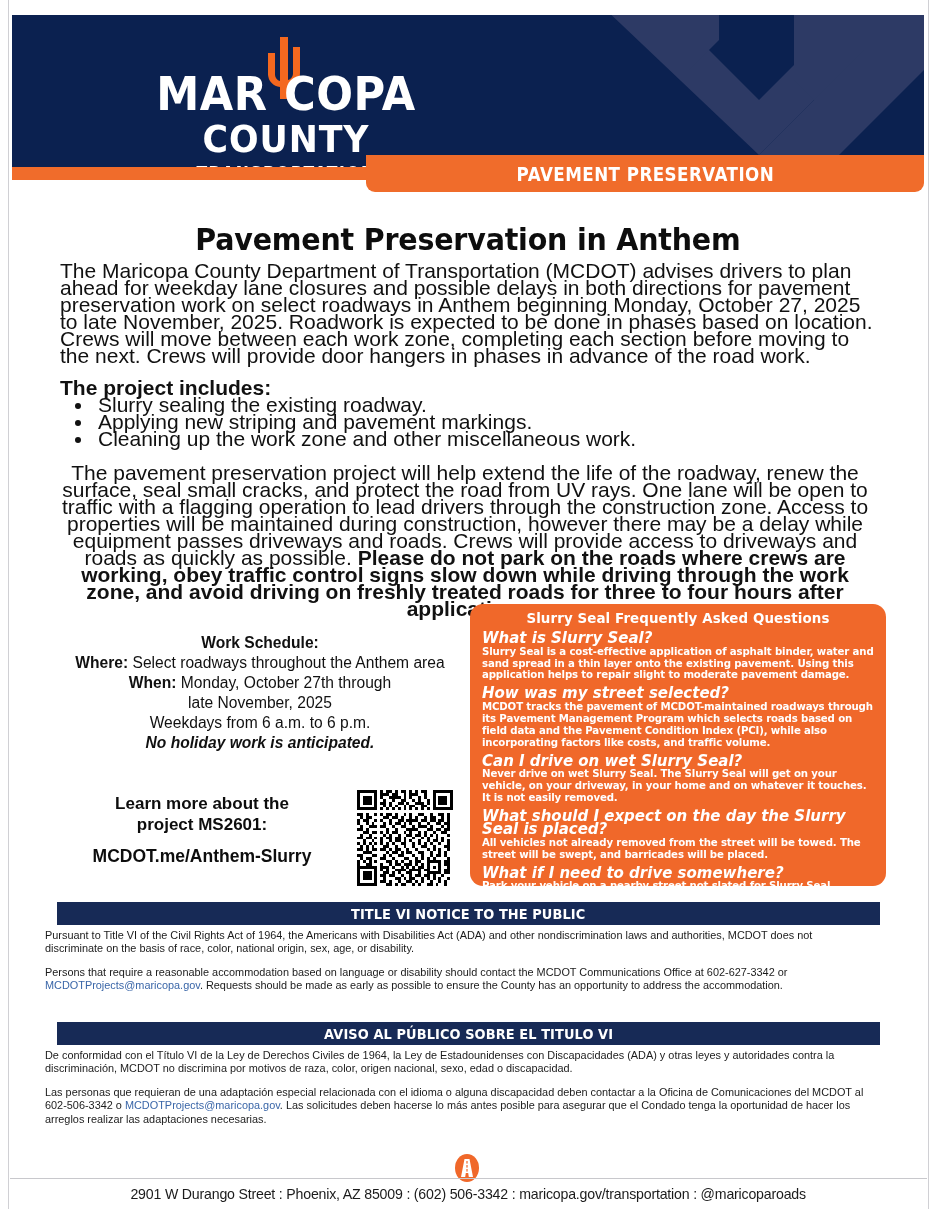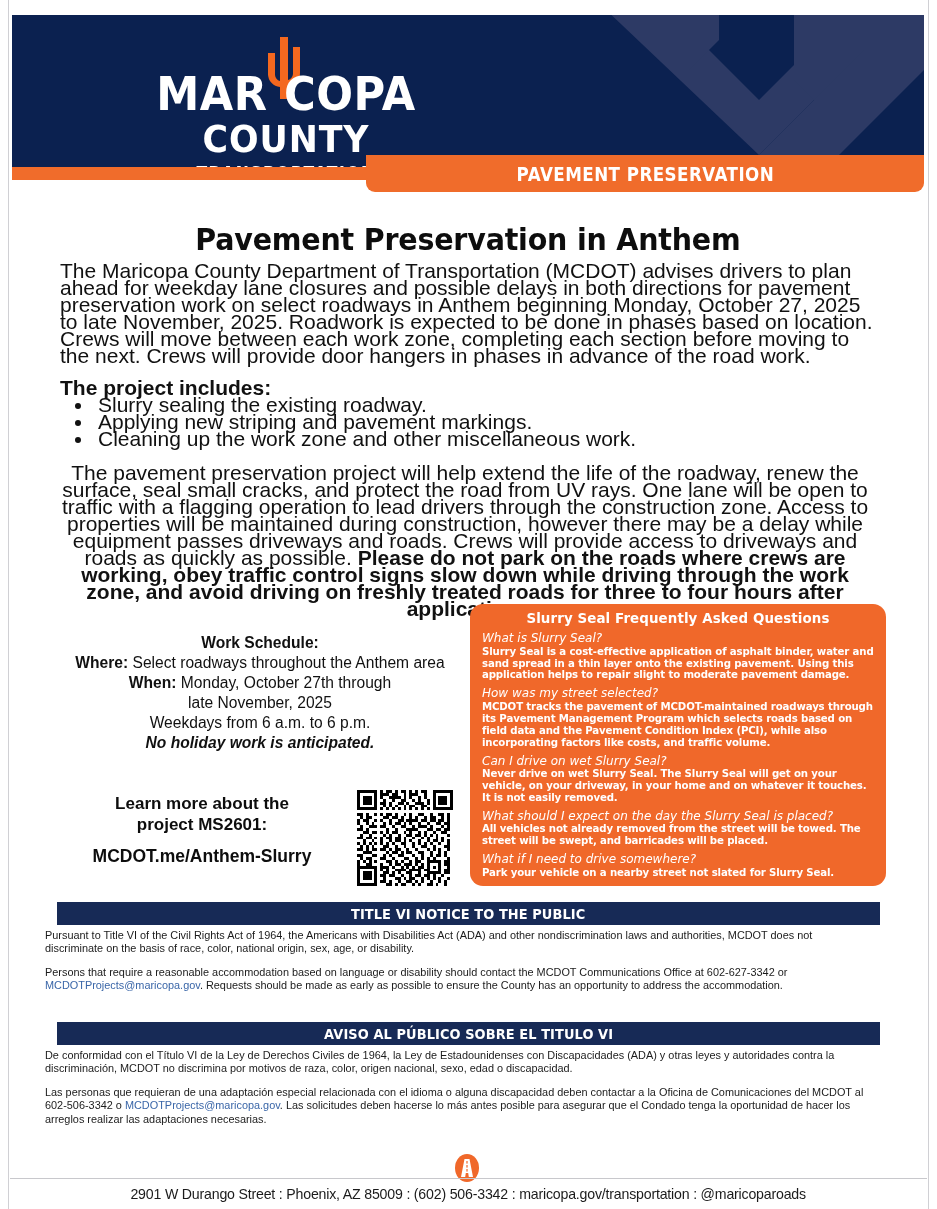--- a/index.html
+++ b/index.html
@@ -185,23 +185,23 @@
     font-family: "DejaVu Sans", sans-serif;
   }
   .faq-title {
     text-align: center;
     font-weight: bold;
     font-size: 13.4px;
     letter-spacing: 0.1px;
     margin-bottom: 5px;
   }
   .faq-q {
-    font-weight: normal;
+    font-weight: bold;
     font-style: italic;
-    font-size: 12px;
+    font-size: 15px;
     line-height: 13.6px;
     margin-top: 6px;
   }
   .faq-a {
     font-weight: bold;
     font-size: 10.2px;
     line-height: 11.9px;
     letter-spacing: -0.15px;
   }
   .faq-item:first-of-type .faq-q { margin-top: 0; }

